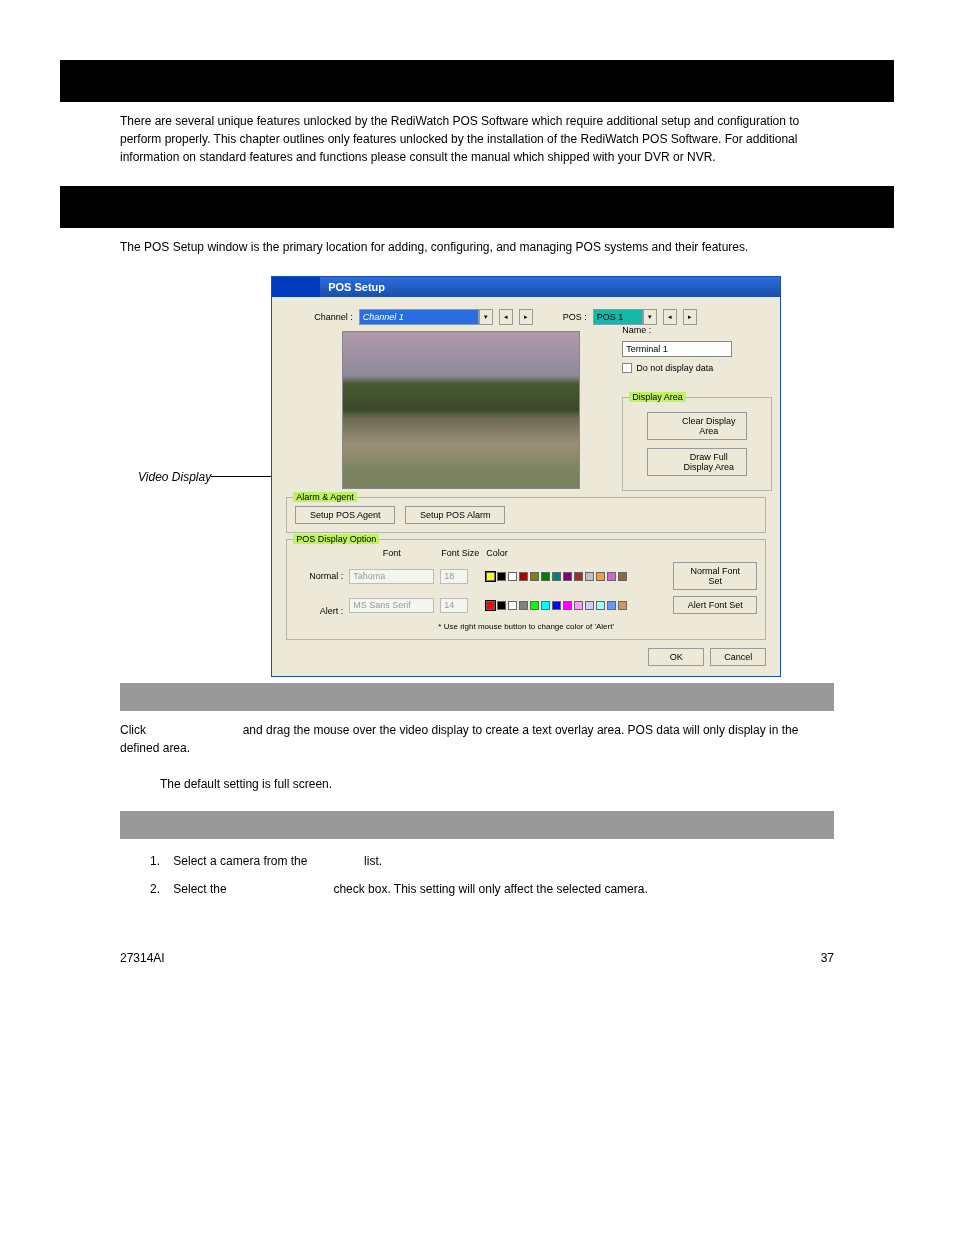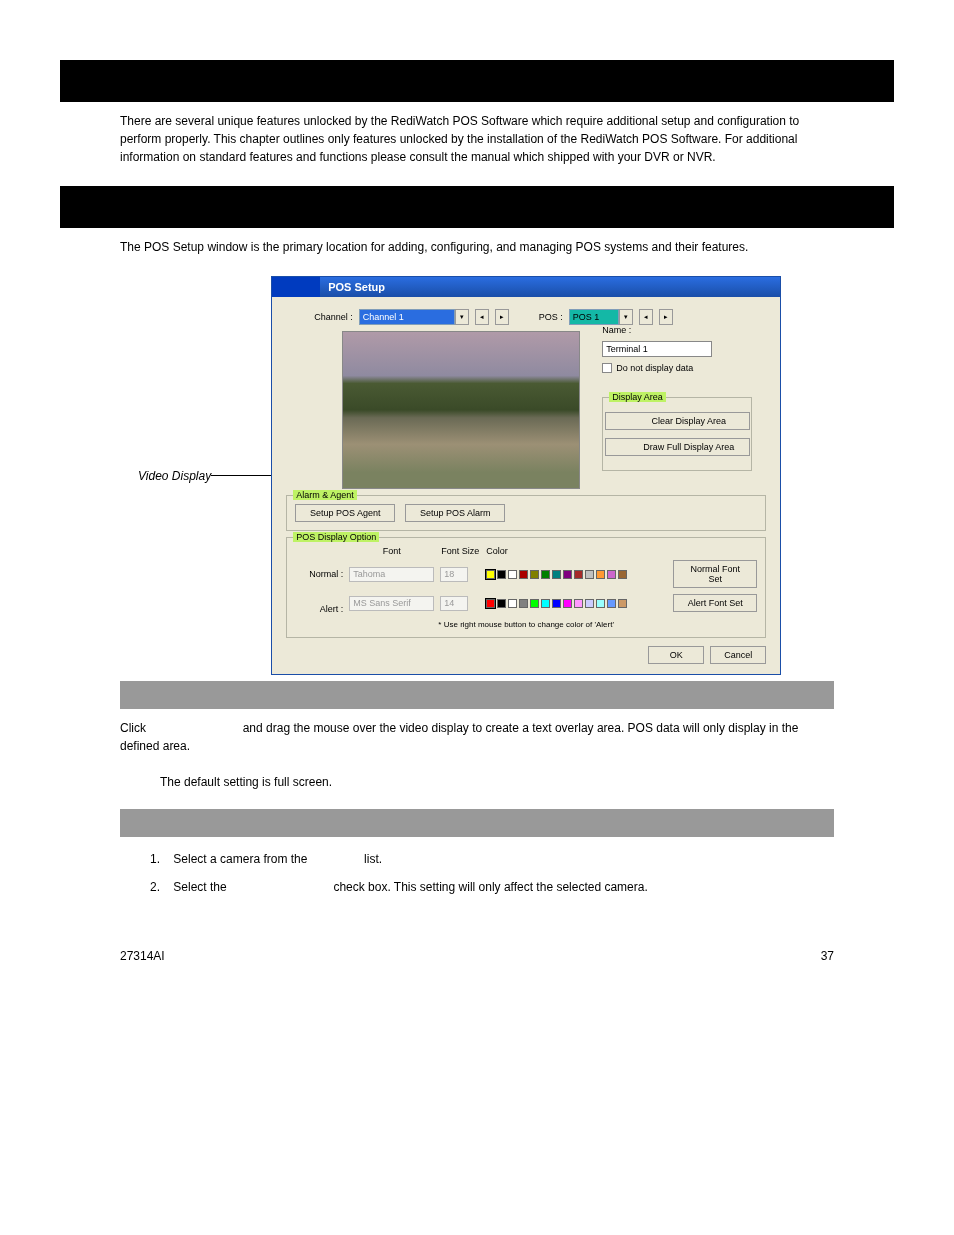--- a/index.html
+++ b/index.html
@@ -22,29 +22,29 @@
   .dialog-body { background:#ece9d8; padding:12px 14px 10px 14px; font-size:9px; color:#000; }
   .row { display:flex; align-items:center; gap:6px; }
   .label-s { font-size:9px; }
   .combo { display:flex; align-items:center; }
   .combo-field { background:#14b8a6; border:1px solid #7f9db9; height:16px; padding:0 3px; font-size:9px; display:flex; align-items:center; }
   .combo-field.sel { background:#2a6de0; color:#fff; }
   .combo-btn, .nav-btn { width:14px; height:16px; background:#ece9d8; border:1px solid #999; display:flex; align-items:center; justify-content:center; font-size:7px; }
   .top-row { display:flex; align-items:flex-start; gap:30px;margin-left:28px; }
   .video-preview { width:238px; height:158px; margin-top:6px; border:1px solid #888;
     background: linear-gradient(180deg,#b09aa8 0%, #8f8aa0 28%, #4a5a33 33%, #3a4a28 50%, #6a6a55 55%, #9c9075 72%, #7a8260 90%); }
-  .right-col { display:flex; flex-direction:column; gap:6px; }
+  .right-col { display:flex; flex-direction:column; gap:6px; margin-left:20px; }
   .text-input { background:#fff; border:1px solid #888; height:16px; font-size:9px; padding:0 3px; width:110px; display:flex; align-items:center; }
   .chk { display:flex; align-items:center; gap:4px; font-size:9px; }
   .chkbox { width:10px; height:10px; border:1px solid #888; background:#fff; }
   .fieldset { border:1px solid #b5b5a5; padding:8px 8px; margin-top:6px; position:relative; }
   .legend { position:absolute; top:-6px; left:6px; background:#bef264; padding:0 3px; font-size:9px; }
   .btn { background:#ece9d8; border:1px solid #999; font-size:9px; padding:3px 10px; text-align:center; }
   .display-area-btns { display:flex; flex-direction:column; gap:8px; align-items:center; padding:6px; }
-  .display-area-btns .btn { width:145px;padding-left:33px; }
+  .display-area-btns .btn { width:100px;padding-left:33px; }
   .alarm-agent-btns { display:flex; gap:10px; }
   .alarm-agent-btns .btn { width:100px; }
   .pos-display { }
   .font-row { display:grid; grid-template-columns:48px 85px 40px 1fr 84px; align-items:center; gap:6px; margin-top:4px; }
   .font-header { display:grid; grid-template-columns:48px 85px 40px 1fr 84px; gap:6px; font-size:9px; }
   .font-col-font { text-align:center; }
   .font-col-size { text-align:center; }
   .font-col-color { text-align:left; }
   .font-name, .font-size { background:#f4f4f0; border:1px solid #bbb; height:15px; font-size:9px; color:#999; padding:0 3px; display:flex; align-items:center; }
   .font-size { width:28px; }
@@ -70,21 +70,21 @@
     <div class="callout-line"></div>
 
     <div class="dialog">
       <div class="titlebar">POS Setup</div>
       <div class="dialog-body">
 
         <div class="top-row">
           <div class="row">
             <span class="label-s">Channel :</span>
             <div class="combo">
-              <div class="combo-field sel" style="width:96px;">Channel 1</div>
+              <div class="combo-field sel" style="width:120px;font-style:italic;">Channel 1</div>
               <div class="combo-btn">▾</div>
             </div>
             <div class="nav-btn">◂</div>
             <div class="nav-btn">▸</div>
           </div>
 
           <div class="row">
             <span class="label-s">POS :</span>
             <div class="combo">
               <div class="combo-field" style="width:50px;">POS 1</div>

